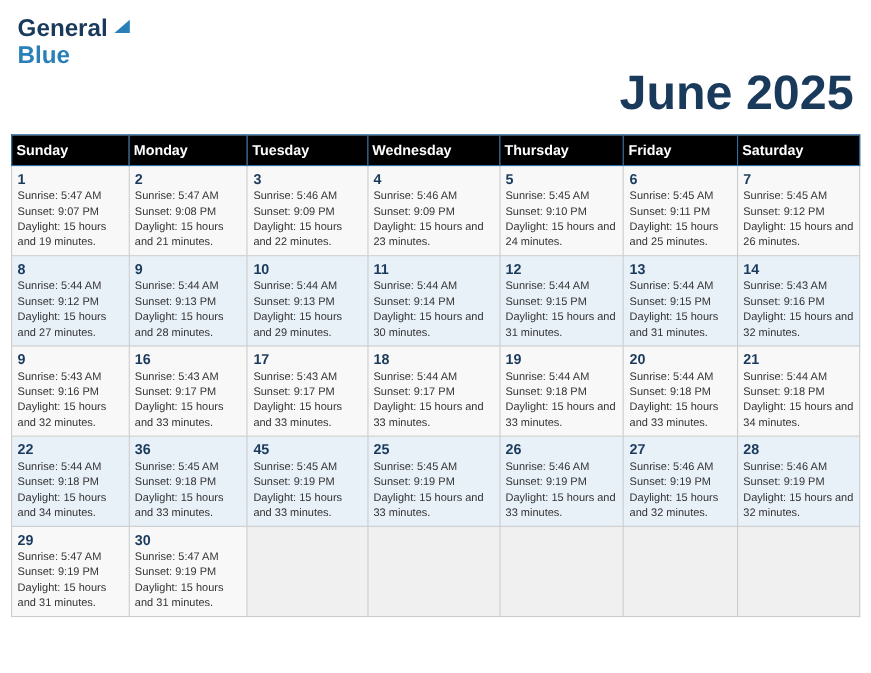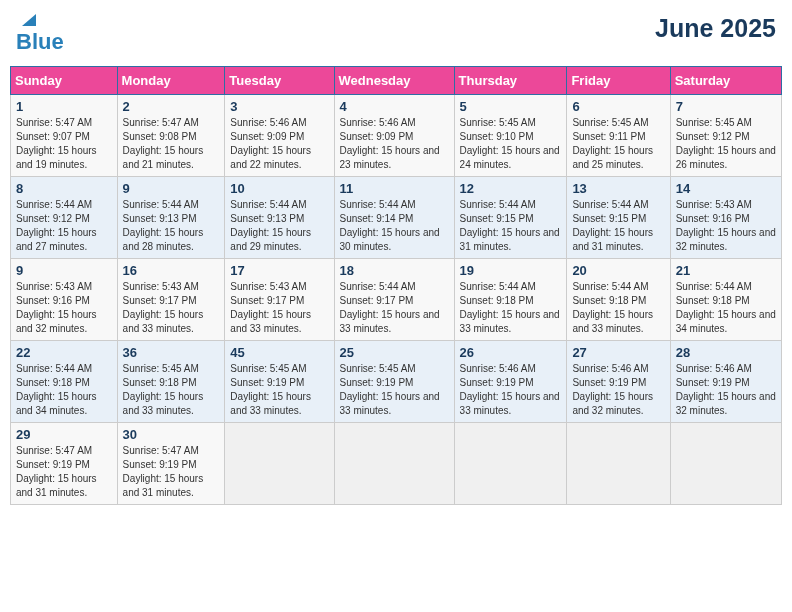--- a/index.html
+++ b/index.html
@@ -27,35 +27,36 @@
       color: #1a3a5c;
       line-height: 1.1;
     }
     .logo-text span {
       color: #2980b9;
     }
     .title-area {
       text-align: right;
     }
     .month-year {
-      font-size: 25px;
+      font-size: 44px;
       font-weight: bold;
       color: #1a3a5c;
+      margin-top: 46px;
     }
     .location {
       font-size: 14px;
       color: #555;
     }
     table {
       width: 100%;
       border-collapse: collapse;
       font-size: 11px;
     }
     thead tr th {
-      background-color: #ec4899;
+      background-color: #000000;
       color: white;
       padding: 6px 4px;
       text-align: left;
       font-size: 13px;
       font-weight: bold;
       border: 1px solid #2e6da4;
     }
     tbody tr td {
       border: 1px solid #ccc;
       padding: 4px 5px;
@@ -85,20 +86,21 @@
       background-color: #f0f0f0 !important;
     }
   </style>
 </head>
 <body>
 
 <div class="header-area">
   <div class="logo">
     <div style="line-height:1.1;">
       <div style="display:flex;align-items:center;">
+        <span class="logo-text">General</span>
         <svg width="22" height="22" viewBox="0 0 22 22" style="margin-left:2px;margin-top:-6px;">
           <polygon points="4,18 18,18 18,6" fill="#2980b9"></polygon>
         </svg>
       </div>
       <div>
         <span class="logo-text"><span>Blue</span></span>
       </div>
     </div>
   </div>
   <div class="title-area">

